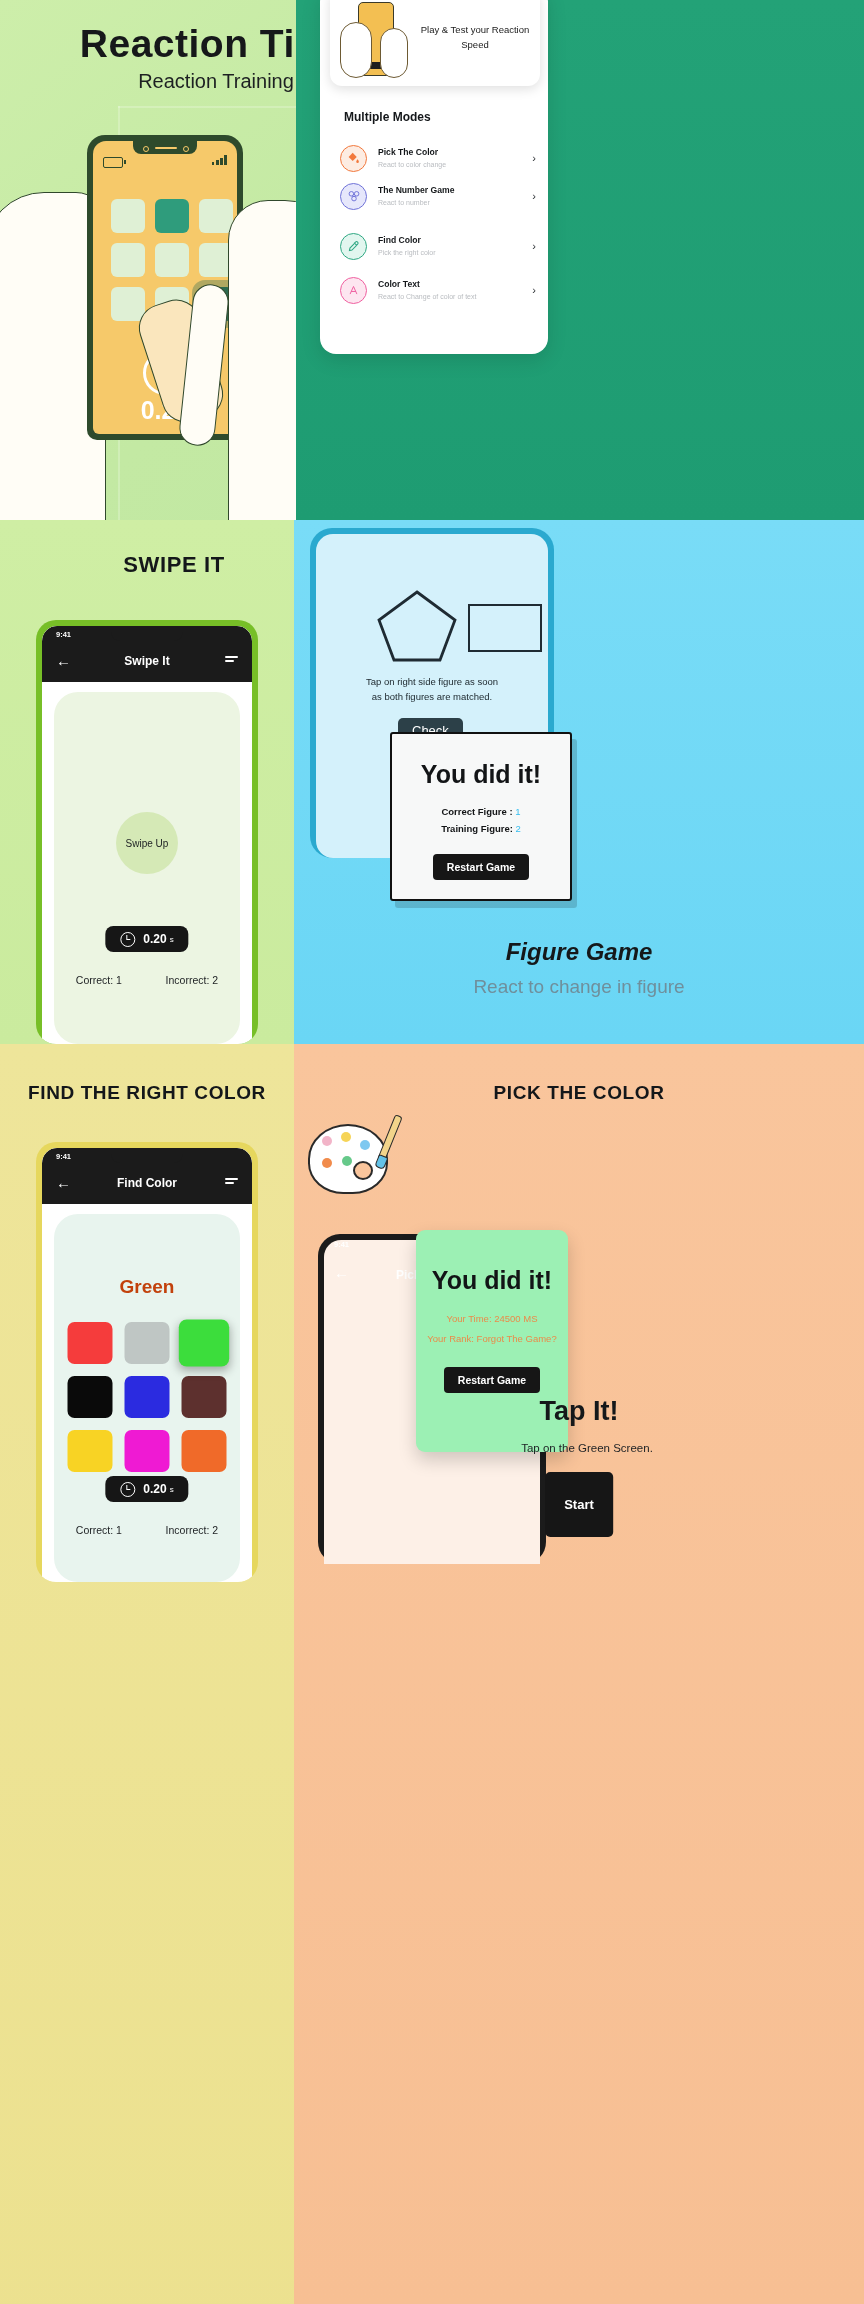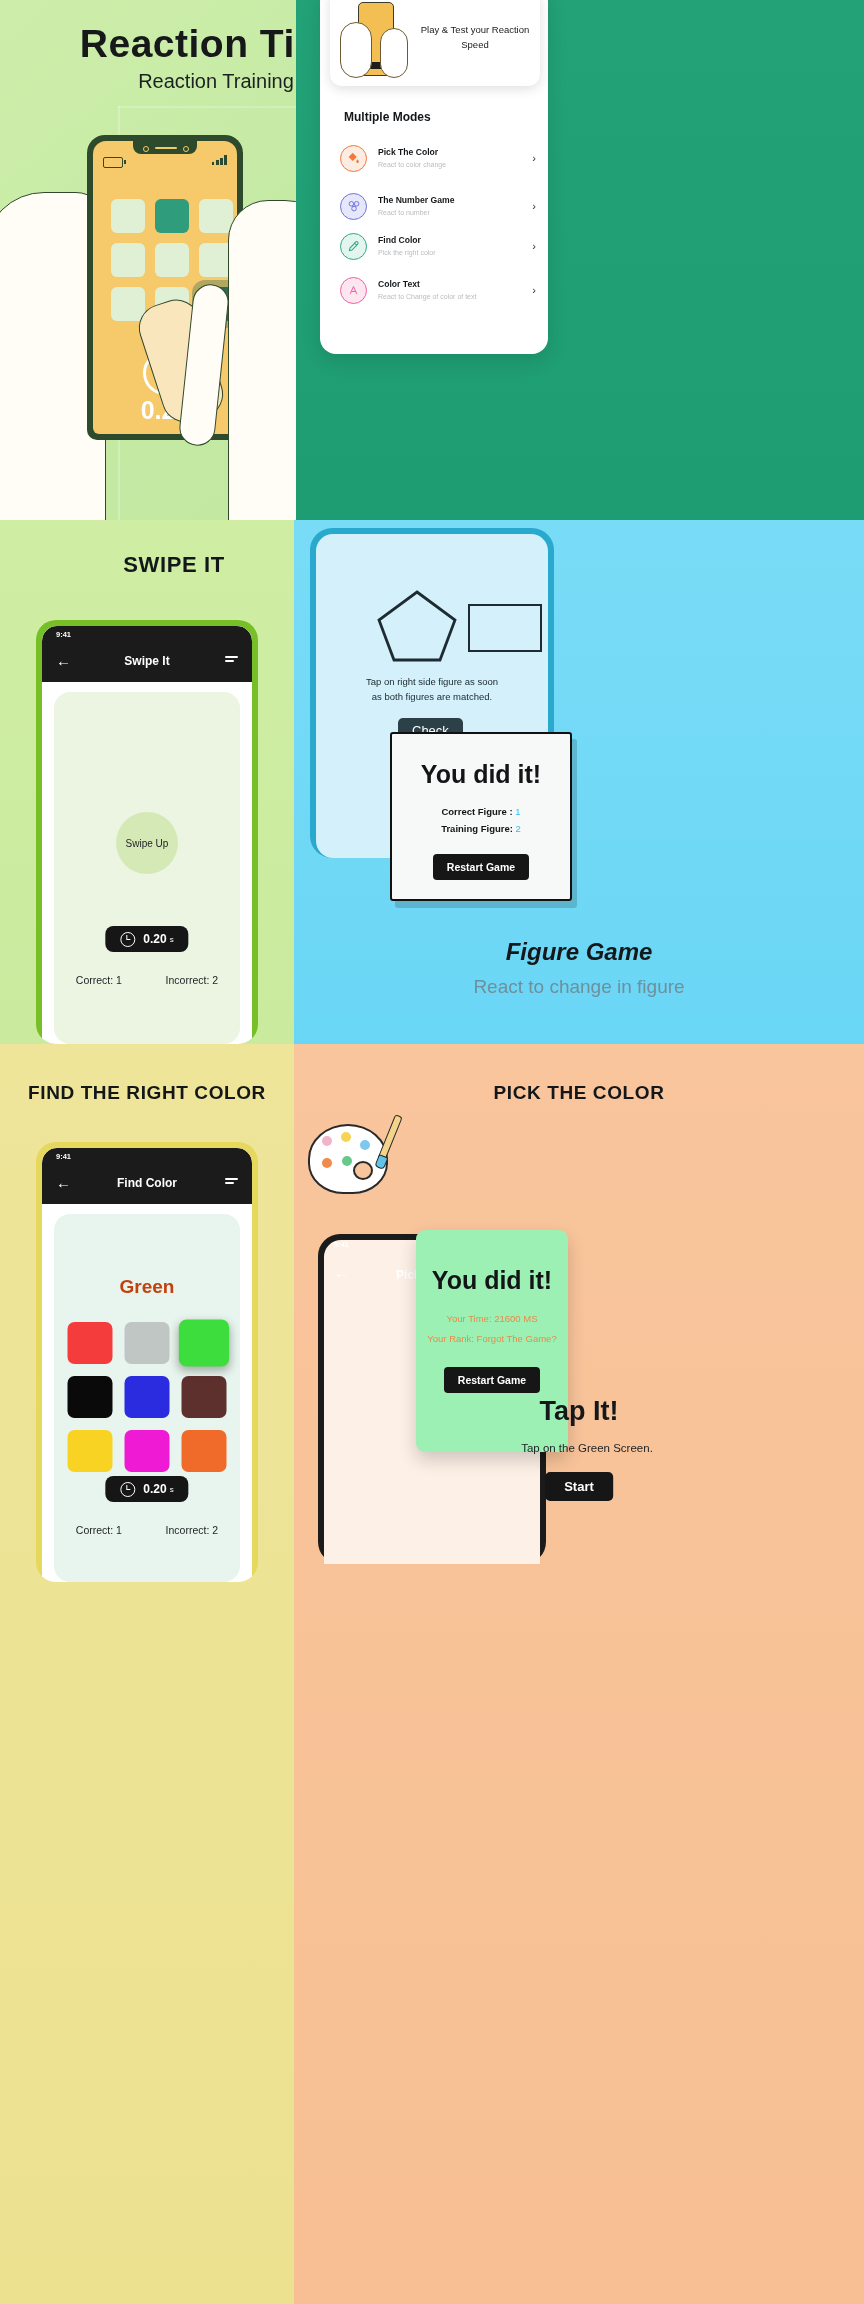--- a/index.html
+++ b/index.html
@@ -87,21 +87,21 @@
   .ph-top{position:absolute;left:0;top:0;width:100%;height:56px;background:#1b1b1b;border-radius:15px 15px 0 0;}
   .ph-notch{position:absolute;left:50%;transform:translateX(-50%);top:0;width:72px;height:15px;
       background:#1b1b1b;border-radius:0 0 9px 9px;}
   .ph-clock{position:absolute;left:14px;top:4px;font-size:7.5px;color:#fff;font-weight:700;}
   .ph-back{position:absolute;left:14px;top:28px;color:#fff;font-size:15px;line-height:14px;}
   .ph-ttl{position:absolute;left:0;top:28px;width:100%;text-align:center;color:#fff;
       font-size:12px;font-weight:700;}
   .ph-menu{position:absolute;right:14px;top:30px;width:13px;}
   .ph-menu i{display:block;height:1.6px;background:#fff;margin-bottom:2.4px;border-radius:2px;}
   .ph-menu i:nth-child(2){width:9px;}
-  .panel{position:absolute;left:12px;right:12px;top:66px;bottom:0;background:#ecf5e2;border-radius:16px;}
+  .panel{position:absolute;left:12px;right:12px;top:66px;bottom:0;background:#ecf5e2;border-radius:24px;}
   .swipe-circle{position:absolute;left:50%;top:120px;transform:translate(-50%,0);
       width:62px;height:62px;border-radius:50%;background:#d5e9b6;display:flex;
       align-items:center;justify-content:center;font-size:10px;color:#1c1f22;}
   .timer{position:absolute;left:50%;transform:translateX(-50%);background:#161616;color:#fff;
       border-radius:8px;height:26px;padding:0 15px;display:flex;align-items:center;gap:8px;
       font-size:12px;font-weight:700;}
   .clk{width:13px;height:13px;border:1.6px solid #fff;border-radius:50%;position:relative;flex:none;}
   .clk:before{content:"";position:absolute;left:4.6px;top:2.6px;width:1.3px;height:4.4px;background:#fff;}
   .clk:after{content:"";position:absolute;left:5px;top:6.2px;width:4px;height:1.3px;background:#fff;}
   .timer .u{font-size:8px;font-weight:400;margin-left:-5px;}
@@ -162,21 +162,21 @@
       border-radius:17px 17px 0 0;overflow:hidden;}
   .pick-modal{position:absolute;left:122px;top:186px;width:152px;height:222px;
       background:#9cf0b4;border-radius:9px;box-shadow:0 8px 18px rgba(0,0,0,.18);}
   .pick-modal h3{margin:0;padding-top:36px;text-align:center;font-size:25px;font-weight:700;color:#121416;}
   .pick-modal .kv{text-align:center;font-size:9.5px;font-weight:700;color:#121416;line-height:20px;}
   .pick-modal .kv span{color:#ea8b4a;font-weight:400;}
   .tapit{position:absolute;left:0;width:100%;text-align:center;font-size:27px;
       font-weight:700;color:#15181a;}
   .tapsub{position:absolute;left:8px;width:100%;text-align:center;font-size:11.5px;color:#1d2124;}
   .startbtn{position:absolute;left:50%;transform:translateX(-50%);background:#161616;color:#fff;
-      border:none;border-radius:5px;font-size:13px;font-weight:700;padding:7px 19px;
+      border:none;border-radius:5px;font-size:13px;font-weight:700;padding:25px 19px;
       font-family:"Liberation Sans",sans-serif;cursor:pointer;}
 
   
   .brain{position:absolute;right:42px;top:412px;width:92px;height:78px;}
 </style>
 </head>
 <body>
 
 <div class="page">
 
@@ -255,21 +255,21 @@
               <path d="M13 9c1.2 1.6 1.6 2.4 1.6 3a1.6 1.6 0 0 1-3.2 0c0-.6.4-1.4 1.6-3z" fill="#f2783c"></path>
             </svg>
         </span>
         <span class="mode-tx">
           <b>Pick The Color</b>
           <span>React to color change</span>
         </span>
         <span class="chev">›</span>
       </div>
 
-      <div class="mode-row" style="top:184px;">
+      <div class="mode-row" style="top:174px;">
         <span class="mode-ic" style="background:#e6e7fb;border:1.3px solid #6f72d8;">
           <svg width="14" height="14" viewBox="0 0 16 16" fill="none" stroke="#6f72d8" stroke-width="1.1">
             <circle cx="5" cy="5.5" r="2.6"></circle>
               <circle cx="11" cy="5.5" r="2.6"></circle>
               <circle cx="8" cy="11" r="2.6"></circle>
             <path d="M7 6.4 9 6.4M6 7.6 7.2 9M10 7.6 8.8 9"></path>
           </svg>
         </span>
         <span class="mode-tx">
           <b>The Number Game</b>
@@ -432,21 +432,21 @@
       <div class="pick-screen"></div>
       <div class="ph-clock" style="left:16px;top:6px;">9:41</div>
       <div class="ph-back" style="left:16px;top:32px;">←</div>
       <div class="ph-ttl" style="left:78px;top:34px;width:auto;">Pick</div>
     </div>
 
     <div class="pick-modal">
       <h3>You did it!</h3>
       <div class="kv" style="margin-top:14px;">
         <span>Your Time:</span>
-        <span>21600 MS</span>
+        <span>24500 MS</span>
       </div>
       <div class="kv">
         <span>Your Rank:</span>
         <span>Forgot The Game?</span>
       </div>
       <button class="btn-dark" style="margin-top:18px;">Restart Game</button>
     </div>
 
     <div class="tapit" style="top:352px;">Tap It!</div>
     <div class="tapsub" style="top:398px;">Tap on the Green Screen.</div>

